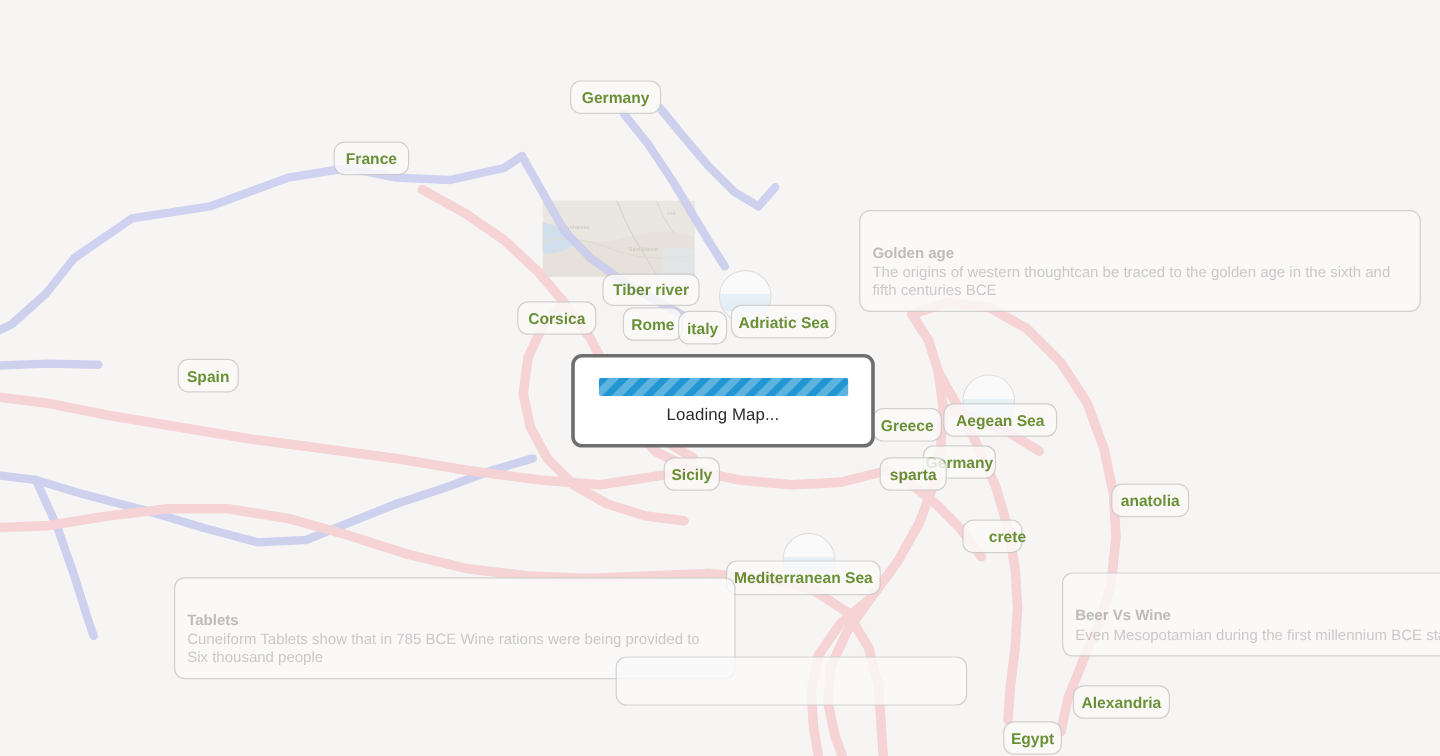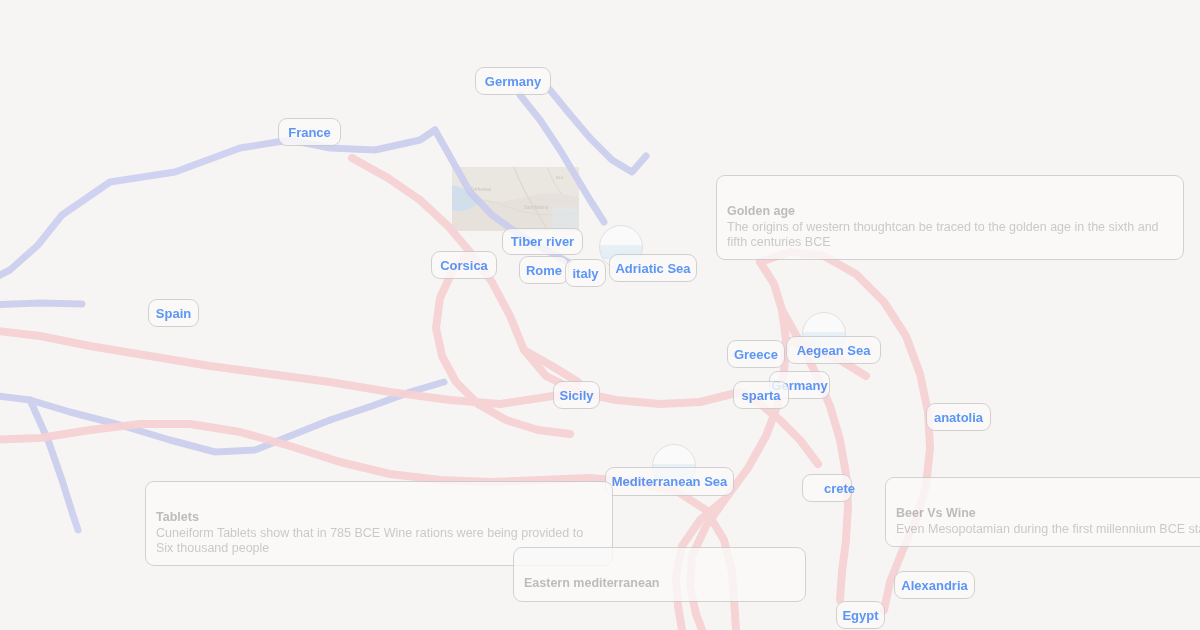--- a/index.html
+++ b/index.html
@@ -59,21 +59,21 @@
   .place-label {
     position: absolute;
     display: flex;
     align-items: center;
     justify-content: center;
     box-sizing: border-box;
     padding: 6px 11px;
     background: #fbfafa;
     border: 1px solid #c9c9c9;
     border-radius: 9px;
-    color: #3b82f6;
+    color: #4d7c0f;
     font-size: 13px;
     font-weight: bold;
     white-space: nowrap;
     opacity: .82;
   }
 
   
   .note-card {
     position: absolute;
     box-sizing: border-box;
@@ -225,21 +225,21 @@
       </div>
       <div class="place-label" style="left: 733px; top: 381px; width: 56px; height: 28px;">
         <span>sparta</span>
       </div>
       <div class="place-label" style="left: 553px; top: 381px; width: 47px; height: 28px;">
         <span>Sicily</span>
       </div>
       <div class="place-label" style="left: 926px; top: 403px; width: 65px; height: 28px;">
         <span>anatolia</span>
       </div>
-      <div class="place-label" style="left: 802px; top: 474px; width: 50px; height: 28px; padding-left: 36px;">
+      <div class="place-label" style="left: 802px; top: 433px; width: 50px; height: 28px; padding-left: 36px;">
         <span>crete</span>
       </div>
       <div class="place-label" style="left: 605px; top: 467px; width: 129px; height: 29px;">
         <span>Mediterranean Sea</span>
       </div>
       <div class="place-label" style="left: 894px; top: 571px; width: 81px; height: 28px; text-align: center;">
         <span>Alexandria</span>
       </div>
       <div class="place-label" style="left: 836px; top: 601px; width: 49px; height: 28px;">
         <span>Egypt</span>
@@ -253,18 +253,21 @@
       </div>
       <div class="note-card" style="left: 145px; top: 481px; width: 468px; min-height: 52px;">
         <div class="note-title">Tablets</div>
         <div class="note-body">Cuneiform Tablets show that in 785 BCE Wine rations were being provided to Six thousand people</div>
       </div>
       <div class="note-card" style="left: 885px; top: 477px; width: 468px; min-height: 40px;">
         <div class="note-title">Beer Vs Wine</div>
         <div class="note-body">Even Mesopotamian during the first millennium BCE started</div>
       </div>
       <div class="note-card" style="left: 513px; top: 547px; width: 293px; min-height: 41px;">
-        <div class="note-title">Eastern mediterranean</div>
       </div>
     </div>
 
+  <div id="loading-dialog">
+    <div id="progress-track"></div>
+    <div id="loading-text">Loading Map...</div>
+  </div>
 
 </div>
 
 </body></html>

